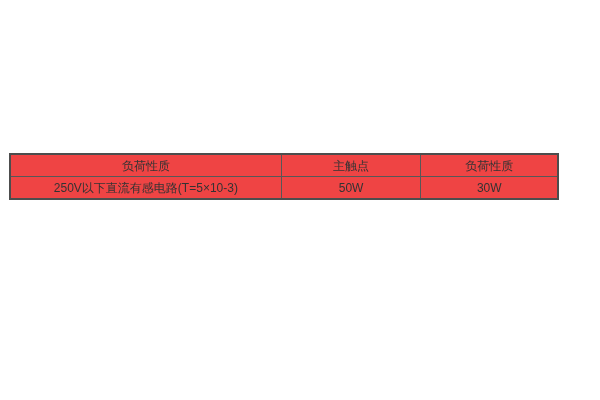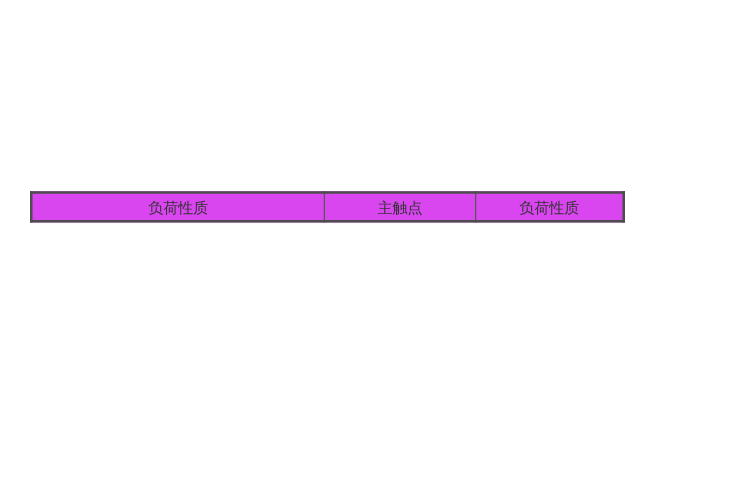--- a/index.html
+++ b/index.html
@@ -9,26 +9,26 @@
   body {
     width: 600px;
     height: 400px;
     background: #ffffff;
     font-family: "Liberation Sans", "DejaVu Sans", sans-serif;
     position: relative;
     overflow: hidden;
   }
   .spec-table {
     position: absolute;
-    left: 24px;
+    left: 9px;
     top: 153px;
-    width: 476px;
+    width: 550px;
     border-collapse: collapse;
     table-layout: fixed;
-    background: #d946ef;
+    background: #ef4444;
   }
   .spec-table th,
   .spec-table td {
     border: 1.5px solid #575757;
     height: 21px;
     padding: 0 4px;
     text-align: center;
     vertical-align: middle;
     font-size: 12px;
     font-weight: normal;
@@ -54,14 +54,19 @@
     <col class="col-signal">
   </colgroup>
   <thead>
     <tr>
       <th>负荷性质</th>
       <th>主触点</th>
       <th>负荷性质</th>
     </tr>
   </thead>
   <tbody>
+    <tr>
+      <td>250V以下直流有感电路(T=5×10-3)</td>
+      <td>50W</td>
+      <td>30W</td>
+    </tr>
   </tbody>
 </table>
 
 </body></html>

